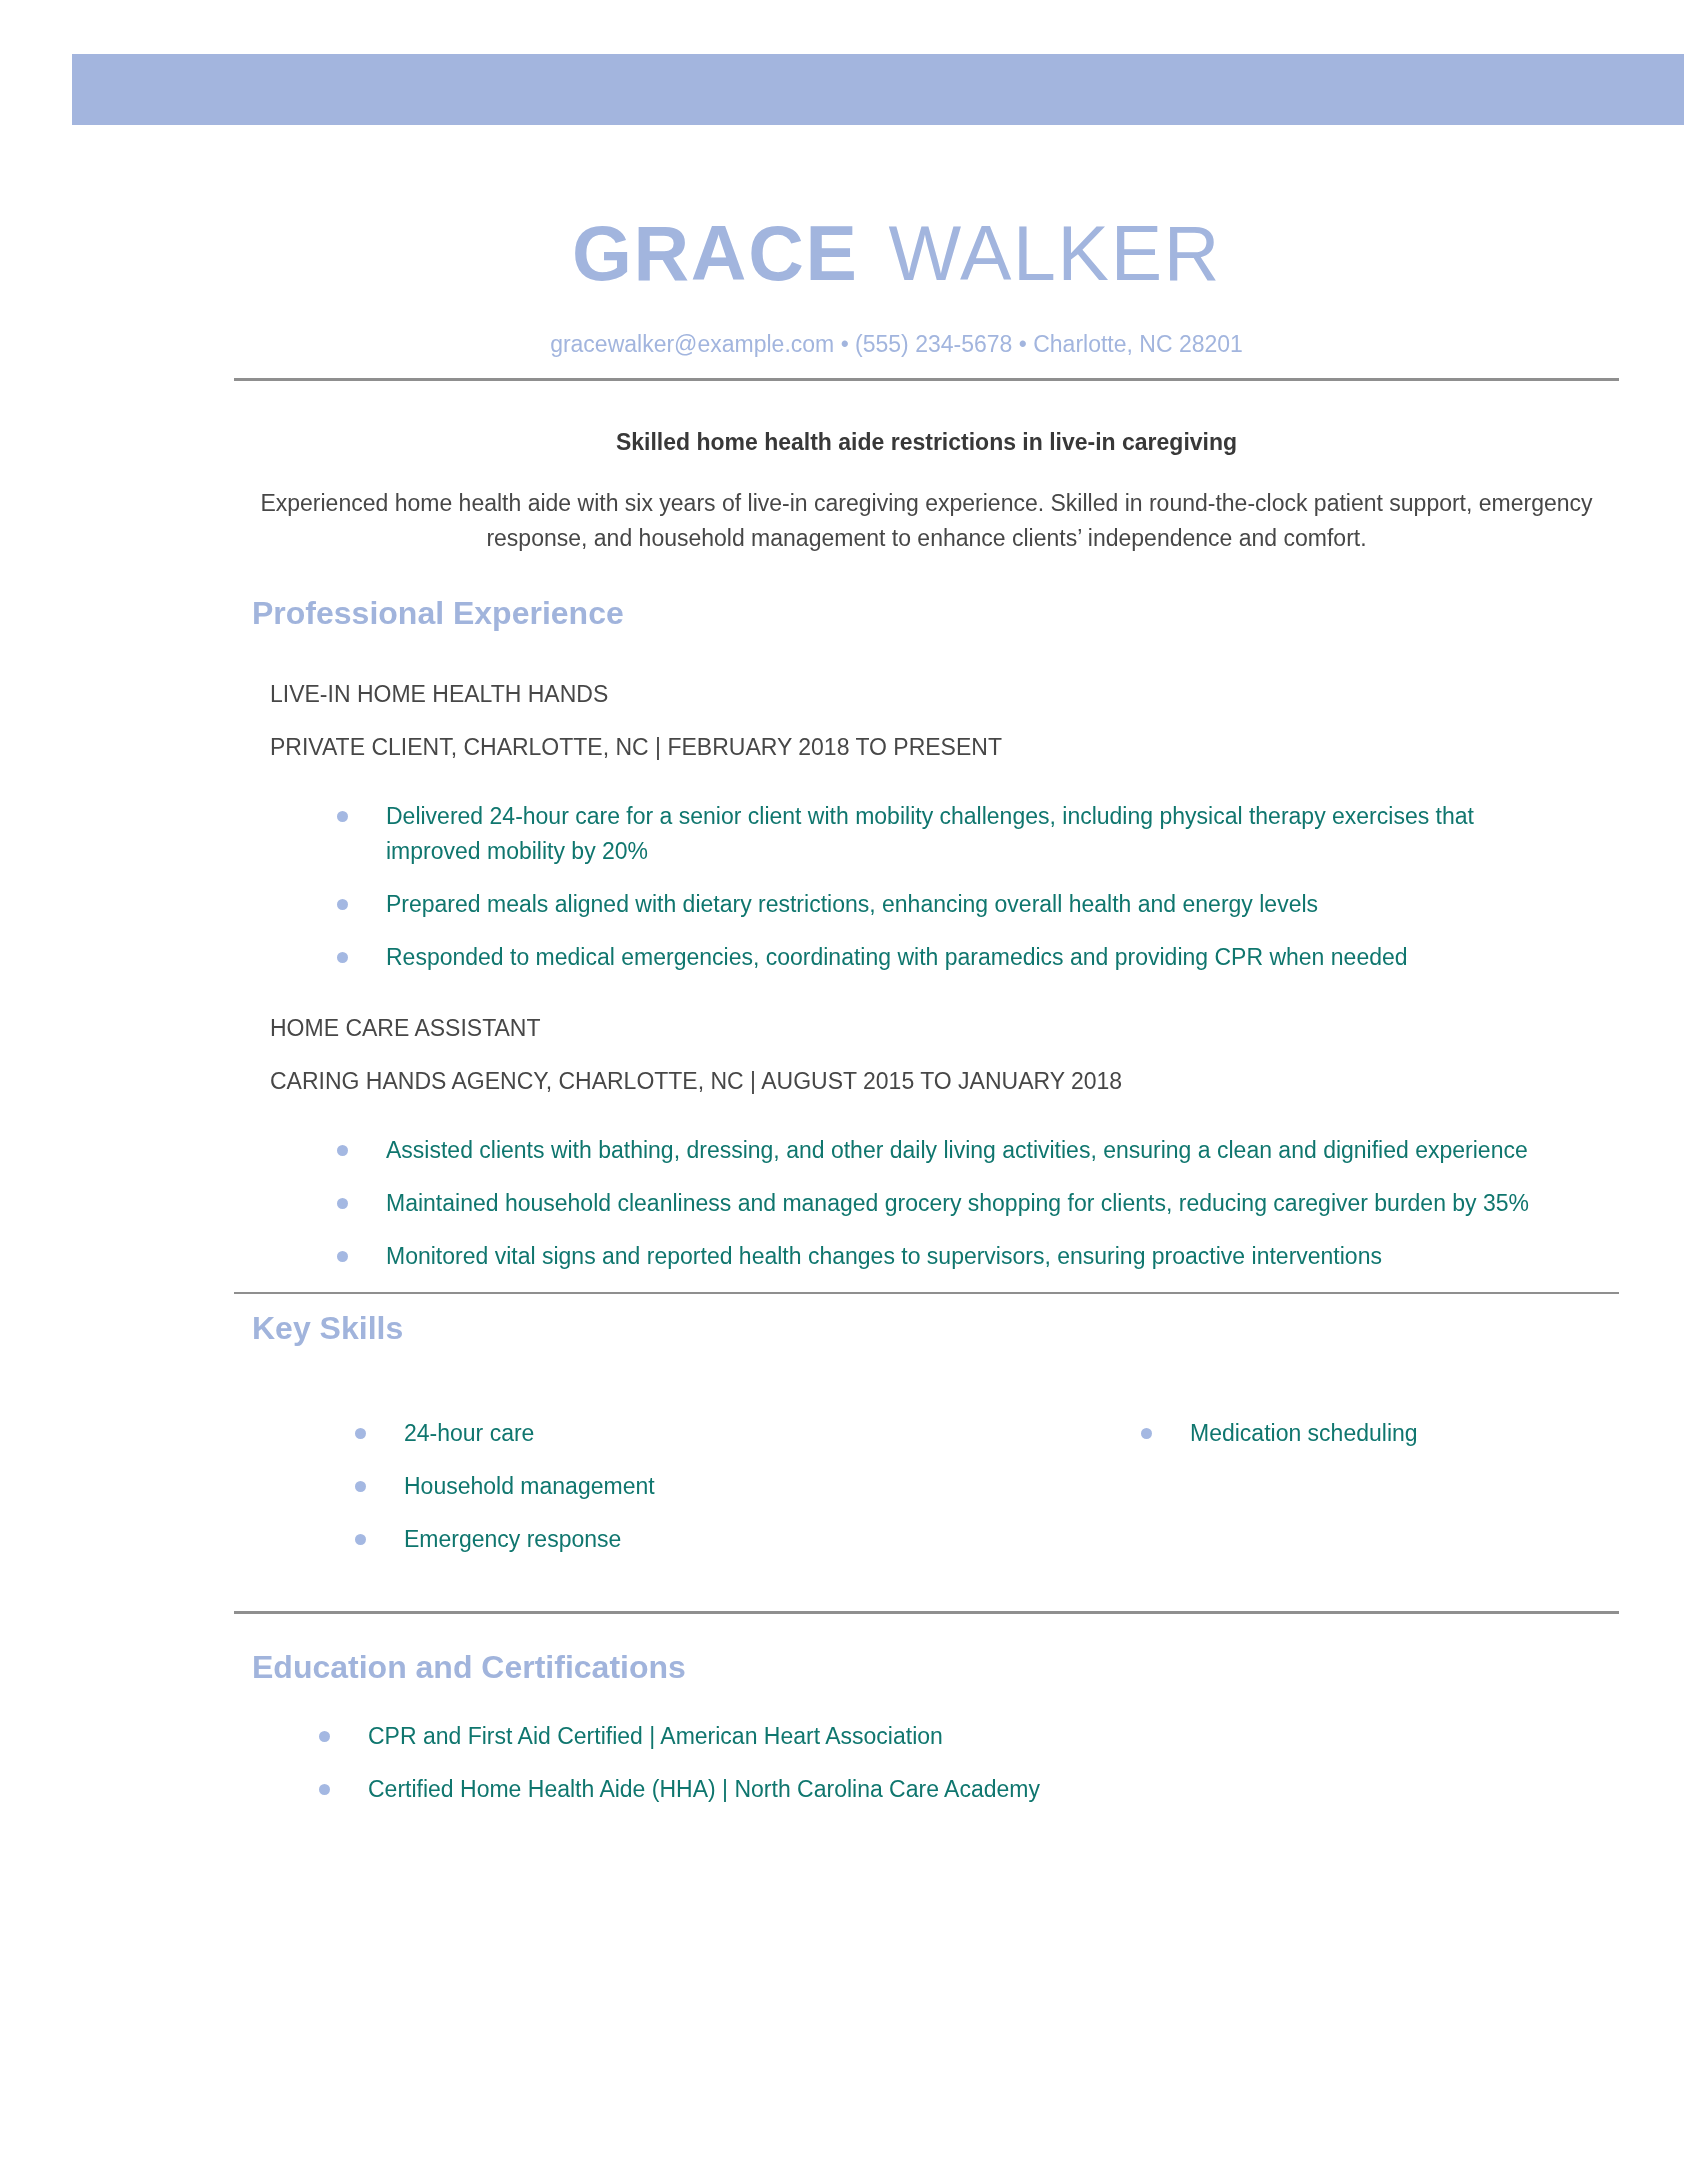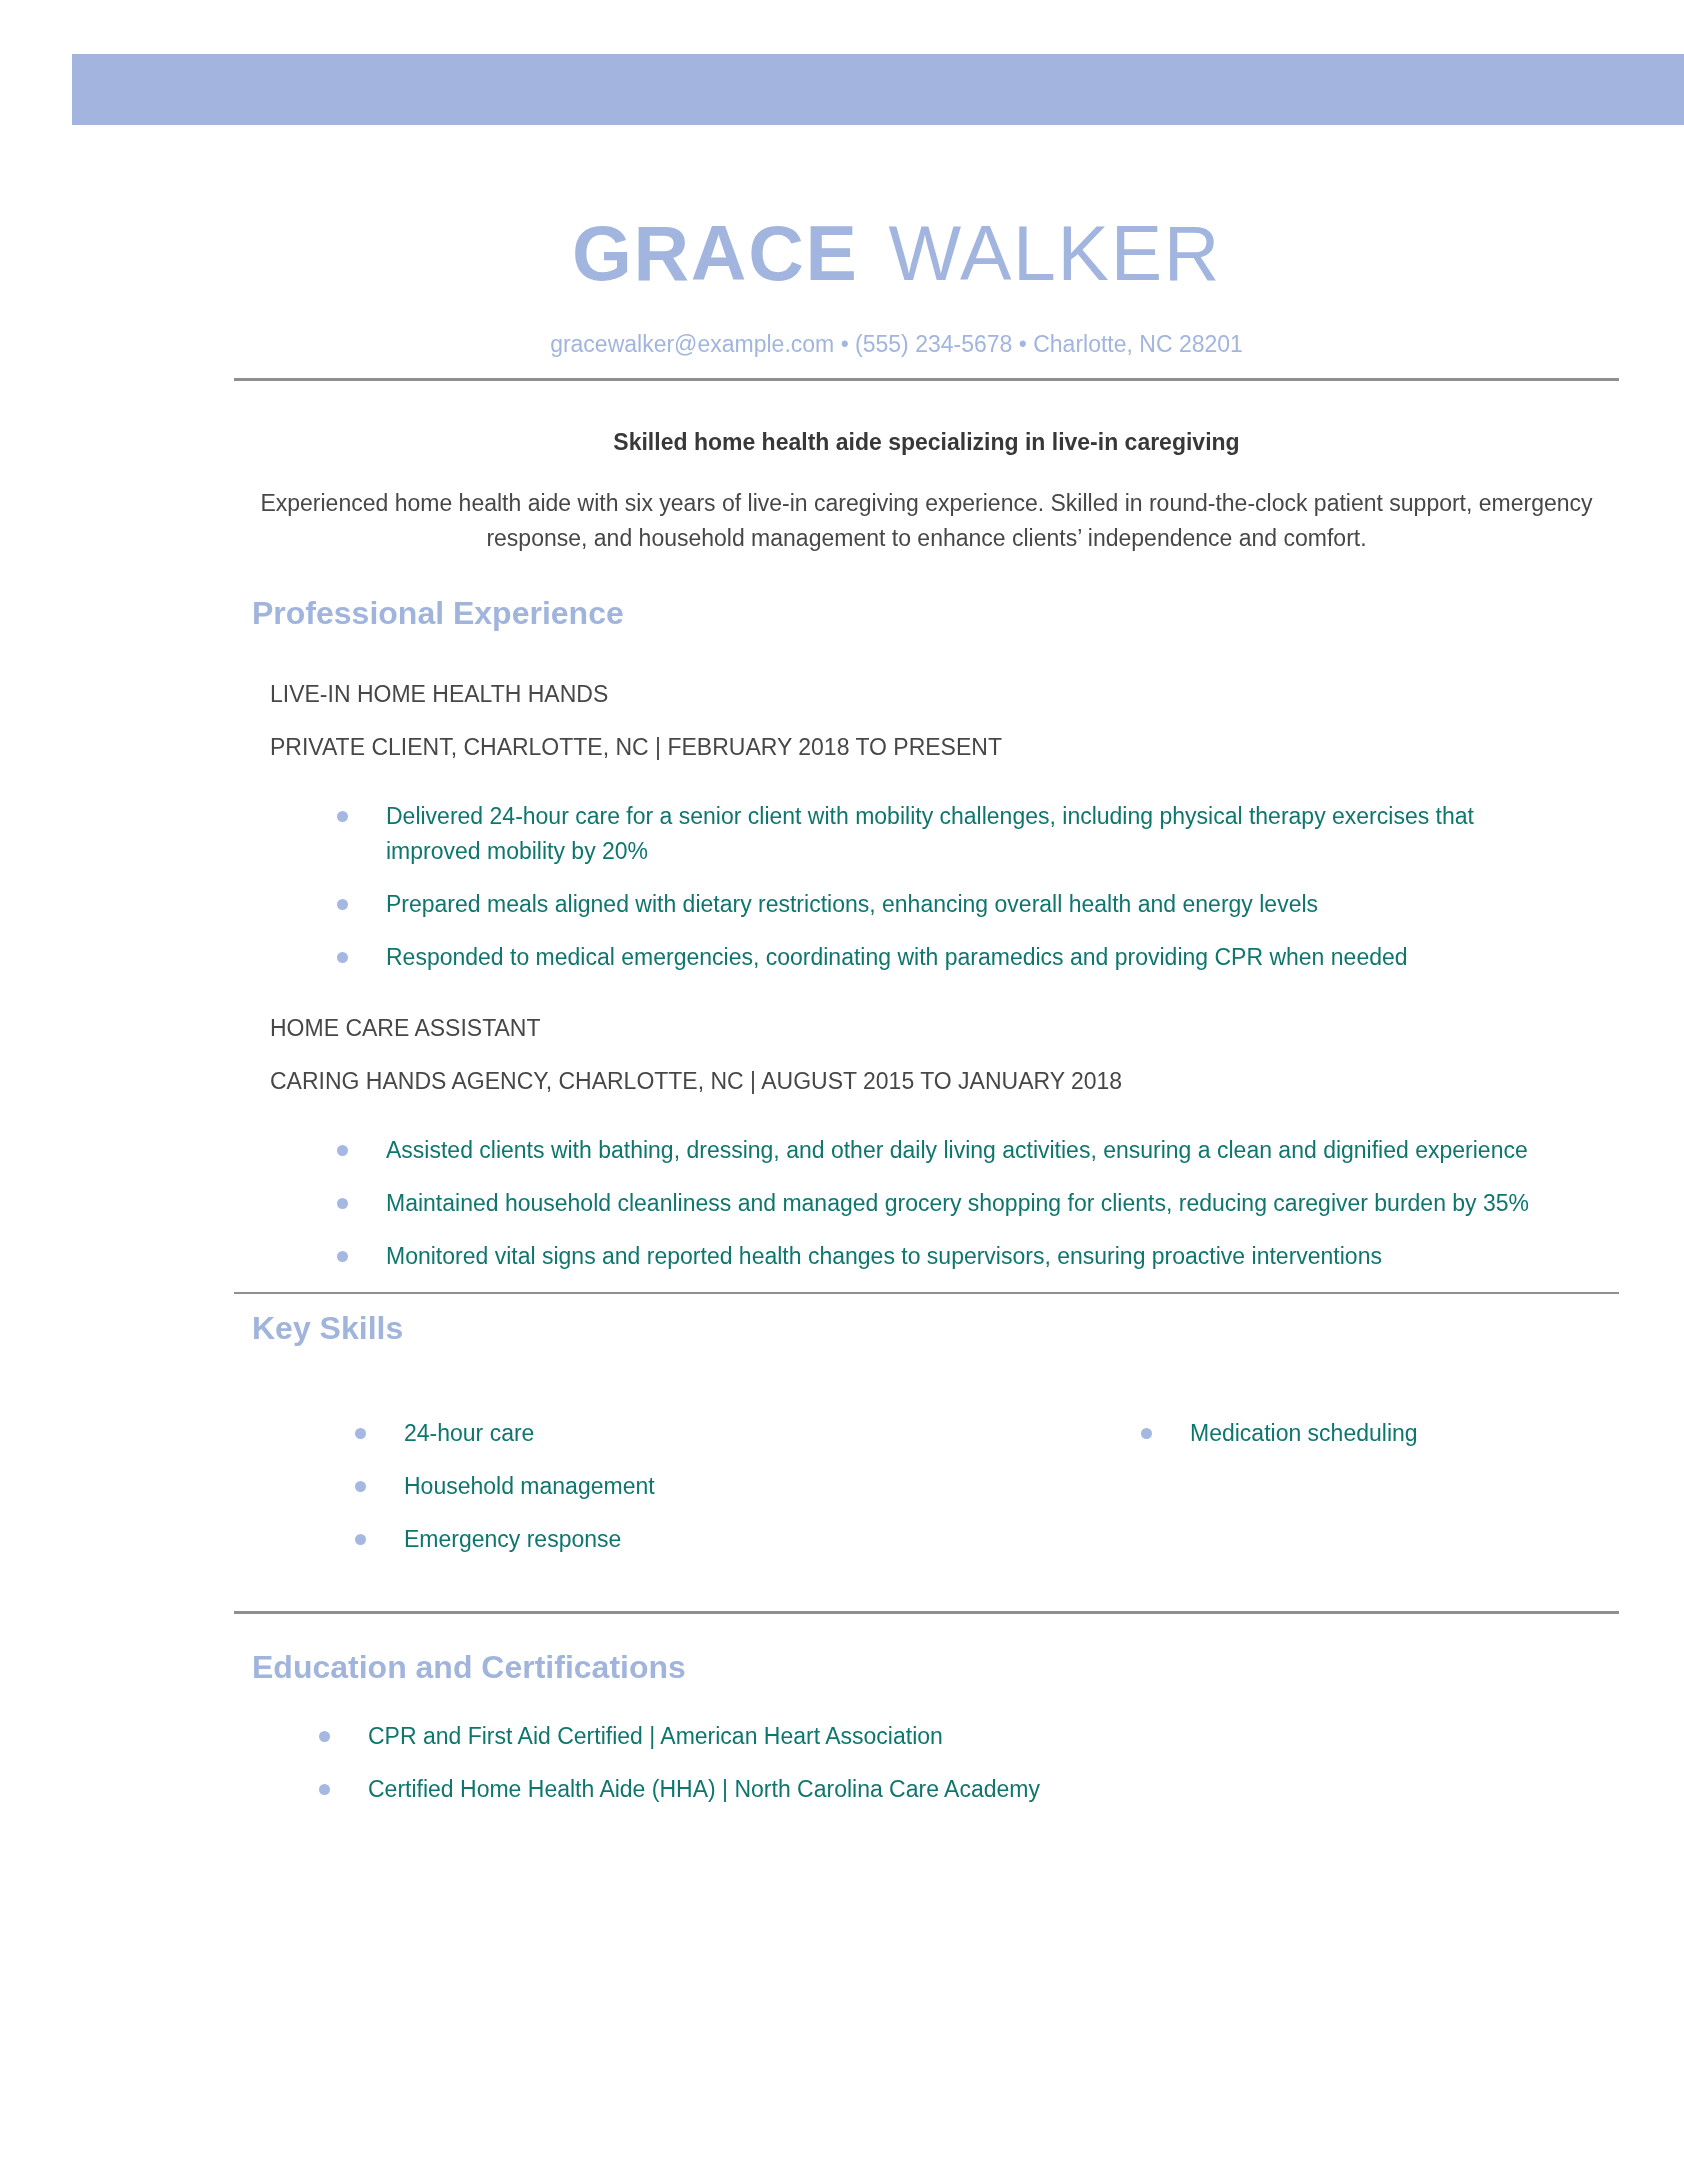--- a/index.html
+++ b/index.html
@@ -132,21 +132,21 @@
 
   <header>
     <h1 class="name"><span class="first">GRACE</span><span class="last">WALKER</span></h1>
     <div class="contact">gracewalker@example.com • (555) 234-5678 • Charlotte, NC 28201</div>
   </header>
 
   <div class="content">
 
     <hr class="rule rule-1">
 
-    <p class="headline">Skilled home health aide specializing in live-in caregiving</p>
+    <p class="headline">Skilled home health aide restrictions in live-in caregiving</p>
 
     <p class="summary">Experienced home health aide with six years of live-in caregiving experience. Skilled in round-the-clock patient support, emergency response, and household management to enhance clients’ independence and comfort.</p>
 
     <h2 class="section-title experience">Professional Experience</h2>
 
     <div class="job job-1">
       <p class="job-role">LIVE-IN HOME HEALTH HANDS</p>
       <p class="job-meta">PRIVATE CLIENT, CHARLOTTE, NC | FEBRUARY 2018 TO PRESENT</p>
       <ul class="bullets">
         <li>Delivered 24-hour care for a senior client with mobility challenges, including physical therapy exercises that improved mobility by 20%</li>

